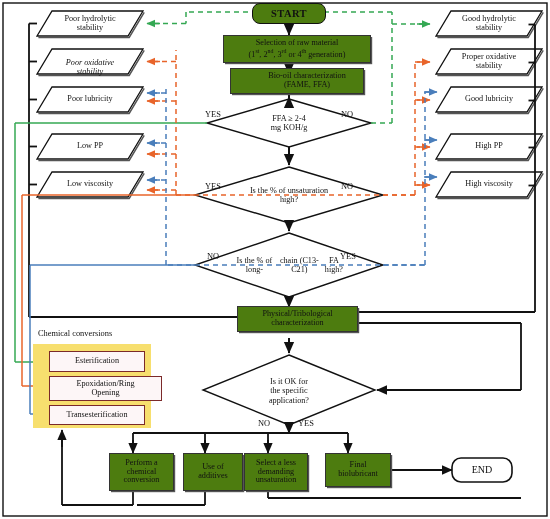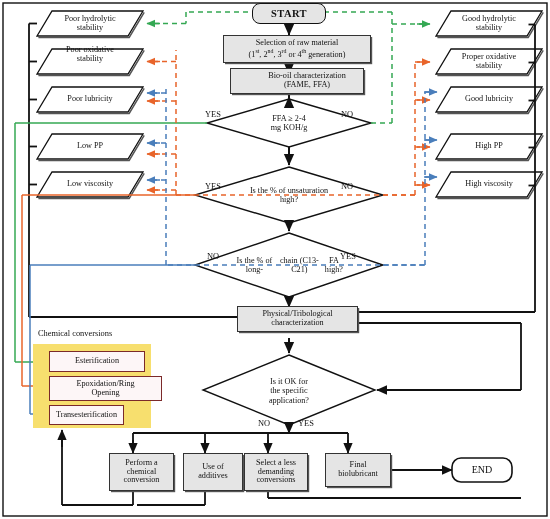--- a/index.html
+++ b/index.html
@@ -2,21 +2,21 @@
 <html><head>
 <meta charset="utf-8">
 <title>Biolubricant Production Flowchart</title>
 <style>
   html,body{margin:0;padding:0;background:#ffffff;}
   body{font-family:"Liberation Serif", serif;}
   #root{position:relative;width:550px;height:519px;overflow:hidden;background:#fff;}
   #svg{position:absolute;left:0;top:0;width:550px;height:519px;}
 
   .node{position:absolute;box-sizing:border-box;display:flex;align-items:center;
-        justify-content:center;text-align:center;color:#111;background:#e5e5e5;
+        justify-content:center;text-align:center;color:#111;background:#4d7c0f;
         font-family:"Liberation Serif", serif;line-height:1.05;}
 
   
   .term{border:1.6px solid #111;border-radius:8px;font-weight:bold;font-size:10.5px;
         letter-spacing:.4px;}
 
   
   .proc{border:1.3px solid #333;font-size:8.2px;box-shadow:1.6px 1.6px 0 -0.4px #555;margin-left:8px;}
 
   
@@ -314,21 +314,21 @@
   </div>
 
   <div class="node proc" style="left:175px;top:453px;width:60px;height:38px;flex-direction:column;">
     <span>Use of</span>
     <span>additives</span>
   </div>
 
   <div class="node proc" style="left:236px;top:453px;width:64px;height:38px;flex-direction:column;text-align:right;">
     <span>Select a less</span>
     <span>demanding</span>
-    <span>conversions</span>
+    <span>unsaturation</span>
   </div>
 
   <div class="node proc" style="left:317px;top:453px;width:66px;height:34px;flex-direction:column;">
     <span>Final</span>
     <span>biolubricant</span>
   </div>
 
   <div class="dtext" style="left:243px;top:110px;width:92px;height:26px;flex-direction:column;">
     <span>FFA ≥ 2-4</span>
     <span>mg KOH/g</span>
@@ -362,21 +362,21 @@
 
   <div class="elabel" style="left:258px;top:419px;">NO</div>
   <div class="elabel" style="left:298px;top:419px;">YES</div>
 
   <div class="para" style="left:37px;top:11px;width:106px;height:25px;">
     <div class="ptext" style="flex-direction:column;">
       <span>Poor hydrolytic</span>
       <span>stability</span>
     </div>
   </div>
-  <div class="para" style="left:37px;top:42px;width:106px;height:25px;">
+  <div class="para" style="left:37px;top:55px;width:106px;height:25px;font-style:italic;">
     <div class="ptext" style="flex-direction:column;">
       <span>Poor oxidative</span>
       <span>stability</span>
     </div>
   </div>
   <div class="para" style="left:37px;top:87px;width:106px;height:25px;">
     <div class="ptext">
         <span>Poor lubricity</span>
       </div>
   </div>
@@ -425,17 +425,17 @@
 
   <div class="ccbox" style="left:49px;top:351px;width:96px;height:21px;">
     <span>Esterification</span>
   </div>
 
   <div class="ccbox" style="left:49px;top:376px;width:113px;height:25px;flex-direction:column;">
     <span>Epoxidation/Ring</span>
     <span>Opening</span>
   </div>
 
-  <div class="ccbox" style="left:49px;top:405px;width:75px;height:20px;">
+  <div class="ccbox" style="left:49px;top:405px;width:96px;height:20px;">
     <span>Transesterification</span>
   </div>
 
 </div>
 
 </body></html>

